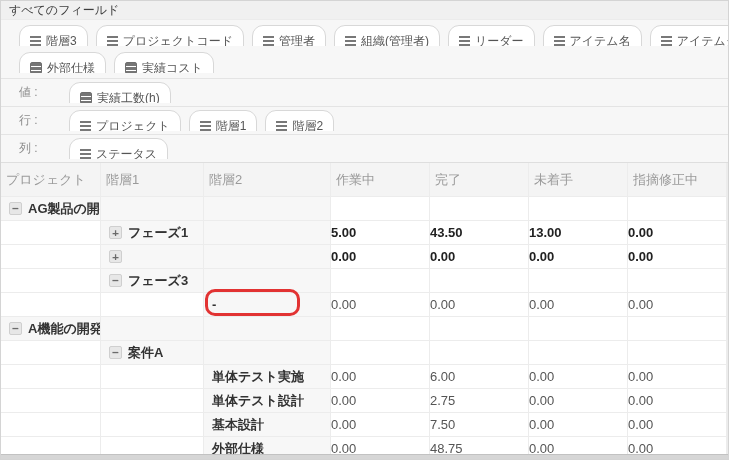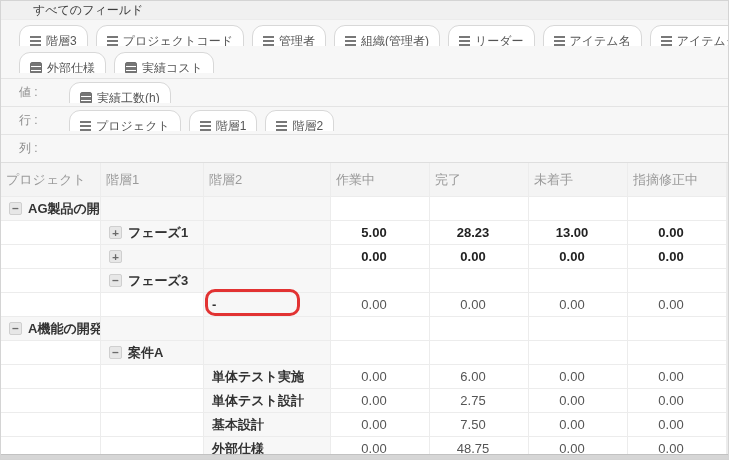--- a/index.html
+++ b/index.html
@@ -3,21 +3,21 @@
 <meta charset="utf-8">
 <style>
   * { box-sizing: border-box; margin: 0; padding: 0; }
   html,body { background:#fff; }
   body { font-family:"Liberation Sans","DejaVu Sans",sans-serif; }
 
   .panel { position:relative; width:729px; height:460px; border:1px solid #d4d4d4;
            background:#fff; overflow:hidden; }
 
   .title-bar { height:19px; line-height:19px; background:#f0f0f0; color:#3d3d3d;
-               font-size:12px; padding-left:32px; border-bottom:1px solid #ebebeb; }
+               font-size:12px; padding-left:8px; border-bottom:1px solid #ebebeb; }
 
   .fields { height:58px; background:#f7f7f7; padding:5px 0 0 18px; }
   .chip-row { display:flex; gap:8px; height:21px; margin-bottom:6px;
               white-space:nowrap; overflow:hidden; }
 
   .chip { display:inline-flex; align-items:center; gap:5px; flex:0 0 auto;
           height:32px; padding:0 10px; background:#fff; border:1px solid #d8d8d8;
           border-radius:11px; font-size:12px; color:#555; cursor:default; }
 
   .ic-bars { width:11px; height:10px; flex:0 0 auto;
@@ -36,21 +36,21 @@
              overflow:hidden; white-space:nowrap; }
   .th { height:34px; line-height:34px; background:#f4f4f4; color:#9a9a9a;
         font-size:13px; padding:0 12px 0 5px; }
   .th.lbl { padding-left:5px; }
   .th.num { text-align:left; }
   .th.fill { padding:0; }
   .td { height:24px; line-height:23px; font-size:13px; }
   .td.fillbg { background:#f7f7f7; }
   .td.labelcell { display:flex; align-items:center; gap:6px; padding-left:8px;
                   font-weight:bold; color:#333; }
-  .td.num { text-align:center; padding-right:12px; color:#555; }
+  .td.num { text-align:left; padding-right:12px; color:#555; }
   .td.num.b { font-weight:bold; color:#222; }
   .toggle { width:13px; height:13px; flex:0 0 auto; background:#e7e7e7;
             border:1px solid #cfcfcf; border-radius:2px; color:#6b6b6b;
             font-size:11px; line-height:11px; text-align:center; cursor:pointer;
             font-family:"DejaVu Sans Mono",monospace; }
 
   .annotation { position:absolute; left:204px; top:288px; width:95px; height:27px;
                 border:3px solid #e23333; border-radius:10px; z-index:5;
                 pointer-events:none; }
 
@@ -128,20 +128,26 @@
             <span>階層1</span>
           </span>
           <span class="chip">
             <span class="ic-bars"></span>
             <span>階層2</span>
           </span>
         </div>
       </div>
       <div class="zone">
         <span class="zone-label">列 :</span>
+        <div class="chip-row">
+          <span class="chip">
+            <span class="ic-bars"></span>
+            <span>ステータス</span>
+          </span>
+        </div>
       </div>
     </div>
 
   <div class="ptable" id="ptable">
       <div class="tr">
         <div class="th lbl">プロジェクト</div>
         <div class="th lbl">階層1</div>
         <div class="th lbl">階層2</div>
         <div class="th num">作業中</div>
         <div class="th num">完了</div>
@@ -163,21 +169,21 @@
         <div class="td"></div>
       </div>
       <div class="tr">
         <div class="td"></div>
         <div class="td fillbg labelcell">
           <span class="toggle">+</span>
           <span>フェーズ1</span>
         </div>
         <div class="td fillbg"></div>
         <div class="td num b">5.00</div>
-        <div class="td num b">28.23</div>
+        <div class="td num b">43.50</div>
         <div class="td num b">13.00</div>
         <div class="td num b">0.00</div>
         <div class="td"></div>
       </div>
       <div class="tr">
         <div class="td"></div>
         <div class="td fillbg labelcell">
           <span class="toggle">+</span>
         </div>
         <div class="td fillbg"></div>

